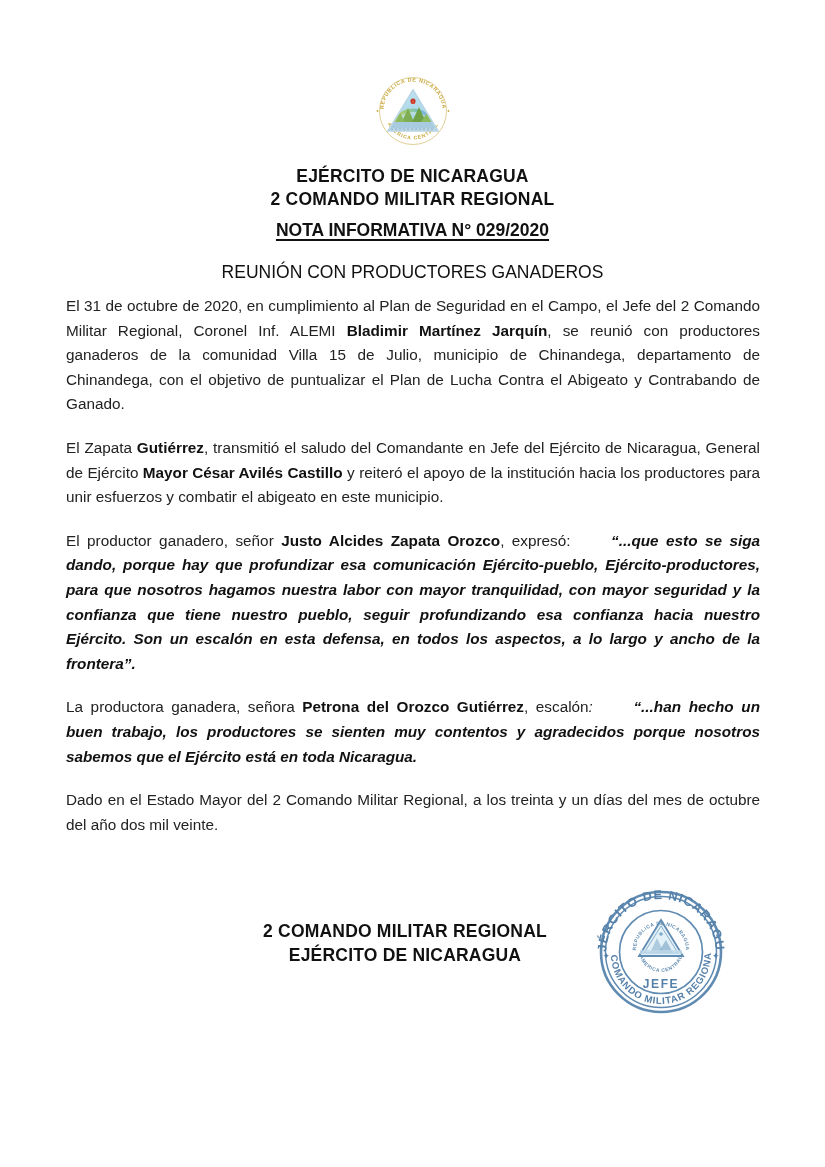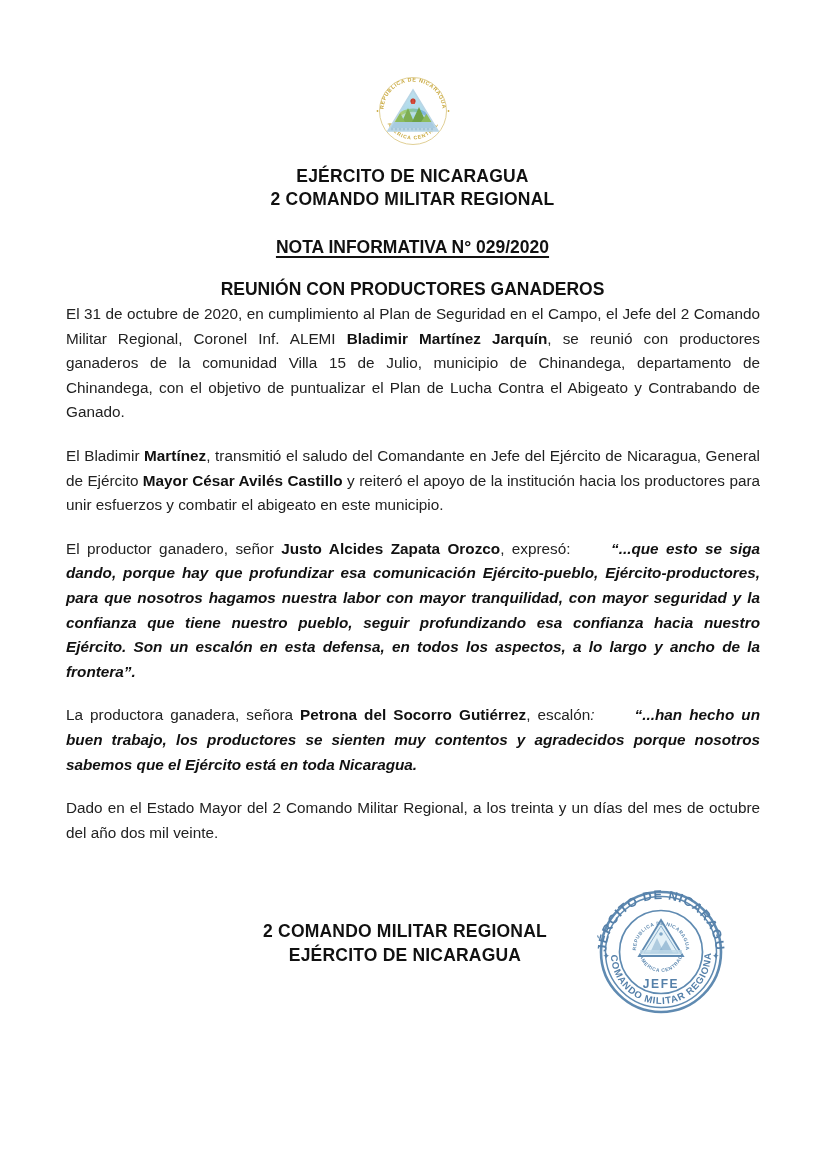--- a/index.html
+++ b/index.html
@@ -45,43 +45,43 @@
     text-align: center;
   }
   .hd-line {
     font-size: 17.5px;
     font-weight: bold;
     letter-spacing: 0.2px;
     line-height: 23px;
     color: #111111;
   }
   .hd-nota {
-    margin-top: 25px;
+    margin-top: 8px;
     font-size: 17.5px;
     font-weight: bold;
     line-height: 23px;
     color: #111111;
   }
   .hd-nota span.u {
     text-decoration: underline;
     text-underline-offset: 3px;
     text-decoration-thickness: 2px;
   }
   .hd-sub {
     margin-top: 19px;
     font-size: 17.5px;
-    font-weight: bold;
+    font-weight: normal;
     line-height: 23px;
     color: #111111;
   }
 
   
   .body-copy {
     position: absolute;
-    top: 302px;
+    top: 294px;
     left: 66px;
     width: 694px;
   }
   p.para {
     margin: 0 0 19px 0;
     font-size: 15.3px;
     line-height: 24.6px;
     text-align: justify;
     text-justify: inter-word;
     color: #222222;
@@ -196,25 +196,25 @@
     <div class="hd-line">EJÉRCITO DE NICARAGUA</div>
     <div class="hd-line">2 COMANDO MILITAR REGIONAL</div>
     <div class="hd-nota"><span class="u">NOTA INFORMATIVA N° 029/2020</span></div>
     <div class="hd-sub">REUNIÓN CON PRODUCTORES GANADEROS</div>
   </div>
 
   <div class="body-copy">
 
     <p class="para"><span>El 31 de octubre de 2020, en cumplimiento al Plan de Seguridad en el Campo, el Jefe del 2 Comando Militar Regional, Coronel Inf. ALEMI </span><b>Bladimir Martínez Jarquín</b><span>, se reunió con productores ganaderos de la comunidad Villa 15 de Julio, municipio de Chinandega, departamento de Chinandega, con el objetivo de puntualizar el Plan de Lucha Contra el Abigeato y Contrabando de Ganado.</span></p>
 
-    <p class="para"><span>El Bladimir </span><b>Martínez</b><span>, transmitió el saludo del Comandante en Jefe del Ejército de Nicaragua, General de Ejército </span><b>Mayor César Avilés Castillo</b><span> y reiteró el apoyo de la institución hacia los productores para unir esfuerzos y combatir el abigeato en este municipio.</span></p>
+    <p class="para"><span>El Zapata </span><b>Gutiérrez</b><span>, transmitió el saludo del Comandante en Jefe del Ejército de Nicaragua, General de Ejército </span><b>Mayor César Avilés Castillo</b><span> y reiteró el apoyo de la institución hacia los productores para unir esfuerzos y combatir el abigeato en este municipio.</span></p>
 
     <p class="para"><span>El productor ganadero, señor </span><b>Justo Alcides Zapata Orozco</b><span>, expresó: </span><span class="q">“...que esto se siga dando, porque hay que profundizar esa comunicación Ejército-pueblo, Ejército-productores, para que nosotros hagamos nuestra labor con mayor tranquilidad, con mayor seguridad y la confianza que tiene nuestro pueblo, seguir profundizando esa confianza hacia nuestro Ejército. Son un escalón en esta defensa, en todos los aspectos, a lo largo y ancho de la frontera”.</span></p>
 
-    <p class="para"><span>La productora ganadera, señora </span><b>Petrona del Socorro Gutiérrez</b><span>, escalón</span><span class="ci">: </span><span class="q">“...han hecho un buen trabajo, los productores se sienten muy contentos y agradecidos porque nosotros sabemos que el Ejército está en toda Nicaragua.</span></p>
+    <p class="para"><span>La productora ganadera, señora </span><b>Petrona del Orozco Gutiérrez</b><span>, escalón</span><span class="ci">: </span><span class="q">“...han hecho un buen trabajo, los productores se sienten muy contentos y agradecidos porque nosotros sabemos que el Ejército está en toda Nicaragua.</span></p>
 
 
 
     <p class="para"><span>Dado en el Estado Mayor del 2 Comando Militar Regional, a los treinta y un días del mes de octubre del año dos mil veinte.</span></p>
 
   </div>
 
   <div class="signature">
     <div class="sig-line">2 COMANDO MILITAR REGIONAL</div>
     <div class="sig-line">EJÉRCITO DE NICARAGUA</div>

